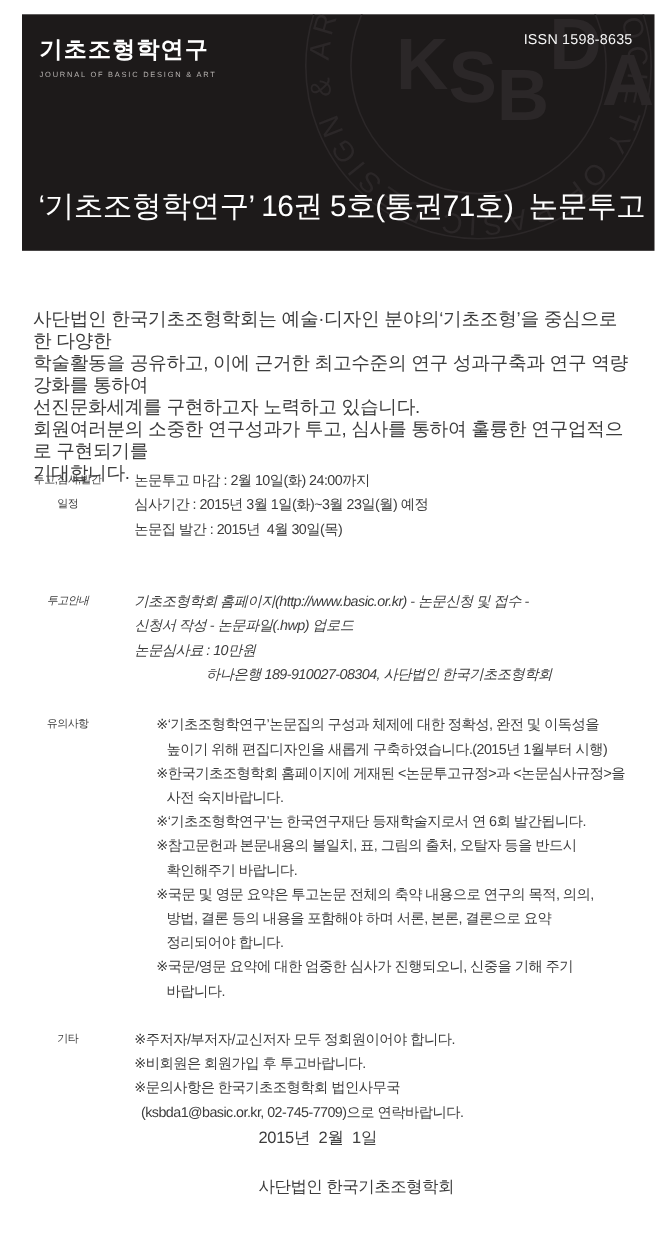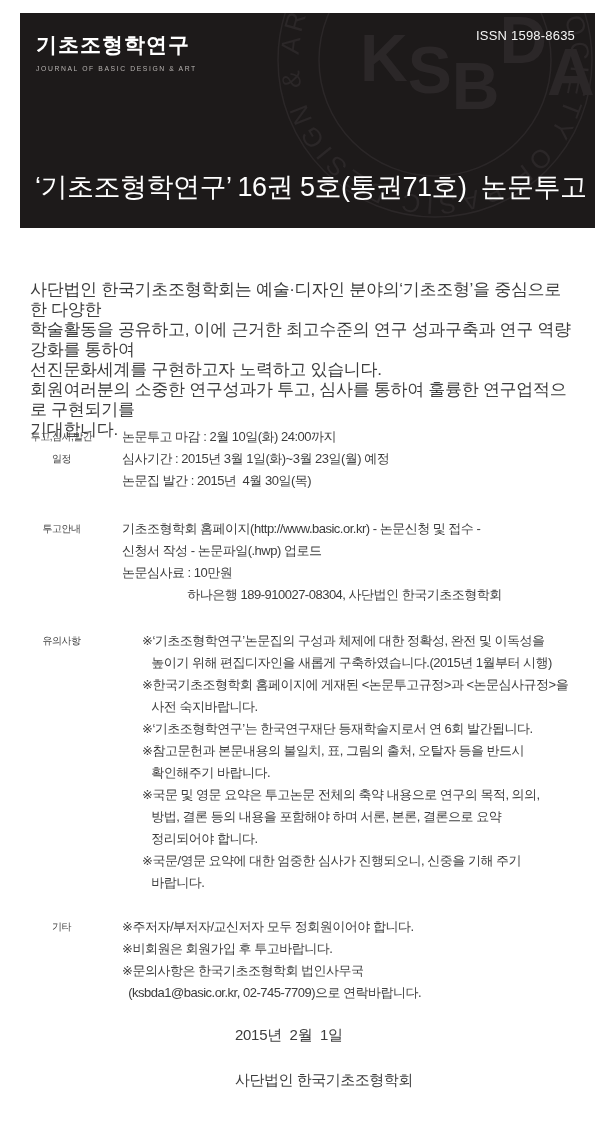--- a/index.html
+++ b/index.html
@@ -34,21 +34,21 @@
     white-space:pre;
   }
   
   .intro {
     position:absolute; left:30px; top:280px; width:550px;
     font-size:17px; line-height:20px; white-space:pre-line; letter-spacing:-0.3px;
   }
   .sections { position:absolute; left:18px; top:426px; width:578px; }
   .sec { display:flex; align-items:flex-start; }
   .sec + .sec { }
-  .sec:nth-child(2) { margin-top:26px; }
+  .sec:nth-child(2) { margin-top:44px;font-style:italic; }
   .sec:nth-child(3) { margin-top:24px;gap:20px; }
   .sec:nth-child(4) { margin-top:22px; }
   .sec-label {
     width:87px; flex:0 0 87px; text-align:center;
     font-size:10px; line-height:22px; white-space:pre-line; letter-spacing:-0.5px;
   }
   .sec-body { margin-left:17px; }
   .sec-line {
     font-size:13px; line-height:22px; white-space:pre; letter-spacing:-0.5px;
   }

